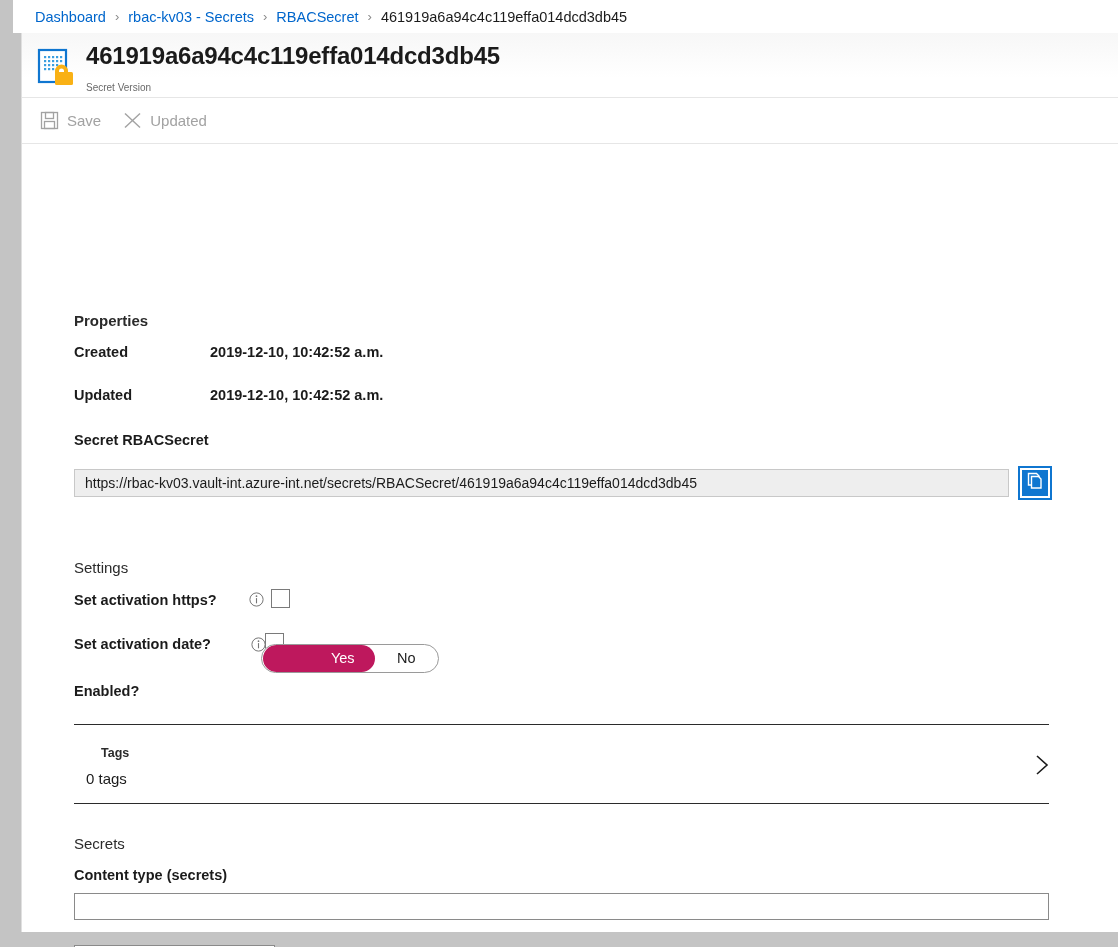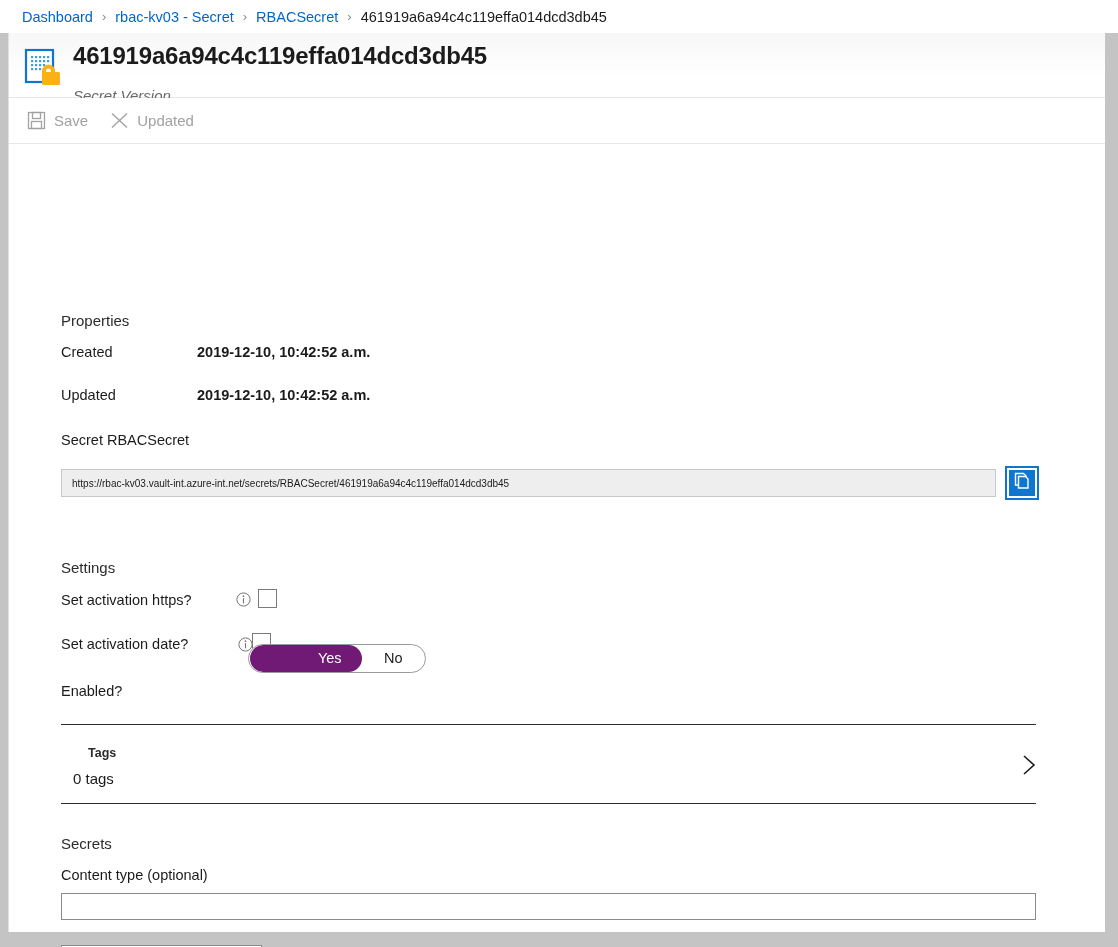--- a/index.html
+++ b/index.html
@@ -10,21 +10,21 @@
   body {
     width: 1118px;
     height: 947px;
     font-family: "Liberation Sans", sans-serif;
     -webkit-font-smoothing: antialiased;
     overflow: hidden;
   }
 
   .page {
     position: absolute;
-    left: 0; top: 0;
+    left: 13px; top: 0;
     width: 948px;
     height: 947px;
     background: #c4c4c4;
   }
 
   
   .breadcrumb-bar {
     position: absolute;
     left: 0; top: 0;
     width: 1118px;
@@ -83,25 +83,24 @@
     top: 8px;
   }
   .title-main {
     font-size: 24px;
     font-weight: bold;
     color: #1b1b1b;
     letter-spacing: -0.2px;
     line-height: 30px;
   }
   .title-sub {
-    font-size: 15px;
+    font-size: 10px;
     color: #696969;
     line-height: 16px;
-    margin-top: 17px;
-    font-style: italic;
+    margin-top: 9px;
   }
 
   
   .toolbar {
     position: relative;
     height: 46px;
     border-bottom: 1px solid #e6e6e6;
     display: flex;
     align-items: center;
     padding-left: 18px;
@@ -126,37 +125,37 @@
   }
 
   .section-title {
     position: absolute;
     font-size: 15px;
     color: #2b2b2b;
   }
   .field-label {
     position: absolute;
     font-size: 14.5px;
-    font-weight: normal;
+    font-weight: bold;
     color: #1b1b1b;
   }
   .field-value {
     position: absolute;
     font-size: 14.5px;
     color: #1b1b1b;
     font-weight: bold;
   }
 
   
   .ro-input {
     position: absolute;
     background: #eeeeee;
     border: 1px solid #c8c8c8;
     box-sizing: border-box;
-    font-size: 10px;
+    font-size: 14px;
     color: #1b1b1b;
     padding: 0 10px;
     display: flex;
     align-items: center;
     white-space: nowrap;
     overflow: hidden;
   }
 
   
   .copy-btn {
@@ -208,21 +207,21 @@
     flex: 1;
     text-align: center;
     font-size: 14.5px;
     line-height: 27px;
     height: 27px;
     color: #1b1b1b;
     border-radius: 14px;
     box-sizing: border-box;
   }
   .toggle-opt.active {
-    background: #701a75;
+    background: #be185d;
     color: #ffffff;
     margin: 0 0 0 1px;
     padding-left: 48px;
   }
 
   
   .rule {
     position: absolute;
     height: 0;
     border-top: 1px solid #2b2b2b;
@@ -272,21 +271,21 @@
   }
 </style>
 </head>
 <body>
 
 <div class="page">
 
   <div class="breadcrumb-bar">
     <span class="crumb">Dashboard</span>
     <span class="crumb-sep">›</span>
-    <span class="crumb">rbac-kv03 - Secret</span>
+    <span class="crumb">rbac-kv03 - Secrets</span>
     <span class="crumb-sep">›</span>
     <span class="crumb">RBACSecret</span>
     <span class="crumb-sep">›</span>
     <span class="crumb current">461919a6a94c4c119effa014dcd3db45</span>
   </div>
 
   <div class="blade">
 
     <div class="title-bar">
       <span class="title-icon">
@@ -338,21 +337,21 @@
             <line x1="2" y1="2.5" x2="17" y2="16.5" stroke="#a2a2a2" stroke-width="1.4"></line>
             <line x1="17" y1="2.5" x2="2" y2="16.5" stroke="#a2a2a2" stroke-width="1.4"></line>
           </svg>
         </span>
         <span>Updated</span>
       </div>
     </div>
 
     <div class="content">
 
-      <div class="section-title" style="left:52px; top:168px;">Properties</div>
+      <div class="section-title" style="left:52px; top:168px;font-weight:bold;">Properties</div>
 
       <div class="field-label" style="left:52px; top:200px;">Created</div>
       <div class="field-value" style="left:188px; top:200px;">2019-12-10, 10:42:52 a.m.</div>
 
       <div class="field-label" style="left:52px; top:243px;">Updated</div>
       <div class="field-value" style="left:188px; top:243px;">2019-12-10, 10:42:52 a.m.</div>
 
       <div class="field-label" style="left:52px; top:288px;">Secret RBACSecret</div>
 
       <div class="ro-input" style="left:52px; top:325px; width:935px; height:28px;">https://rbac-kv03.vault-int.azure-int.net/secrets/RBACSecret/461919a6a94c4c119effa014dcd3db45</div>
@@ -400,21 +399,21 @@
       <div class="tags-value" style="left:64px; top:626px;">0 tags</div>
       <span class="chevron" style="left:1008px; top:607px;">
         <svg width="24" height="28" viewBox="0 0 24 28">
           <polyline points="7,5 17,14 7,23" fill="none" stroke="#1b1b1b" stroke-width="1.6"></polyline>
         </svg>
       </span>
       <div class="rule" style="left:52px; top:659px; width:975px;"></div>
 
       <div class="section-title" style="left:52px; top:691px;">Secrets</div>
 
-      <div class="field-label" style="left:52px; top:723px;">Content type (optional)</div>
+      <div class="field-label" style="left:52px; top:723px;">Content type (secrets)</div>
 
       <input class="txt-input" style="left: 52px; top: 749px; width: 975px; height: 27px;" type="text" placeholder="">
 
       <button class="btn" style="left:52px; top:801px; width:201px; height:29px;">Show Secret Value</button>
 
     </div>
   </div>
 </div>
 
 </body></html>

